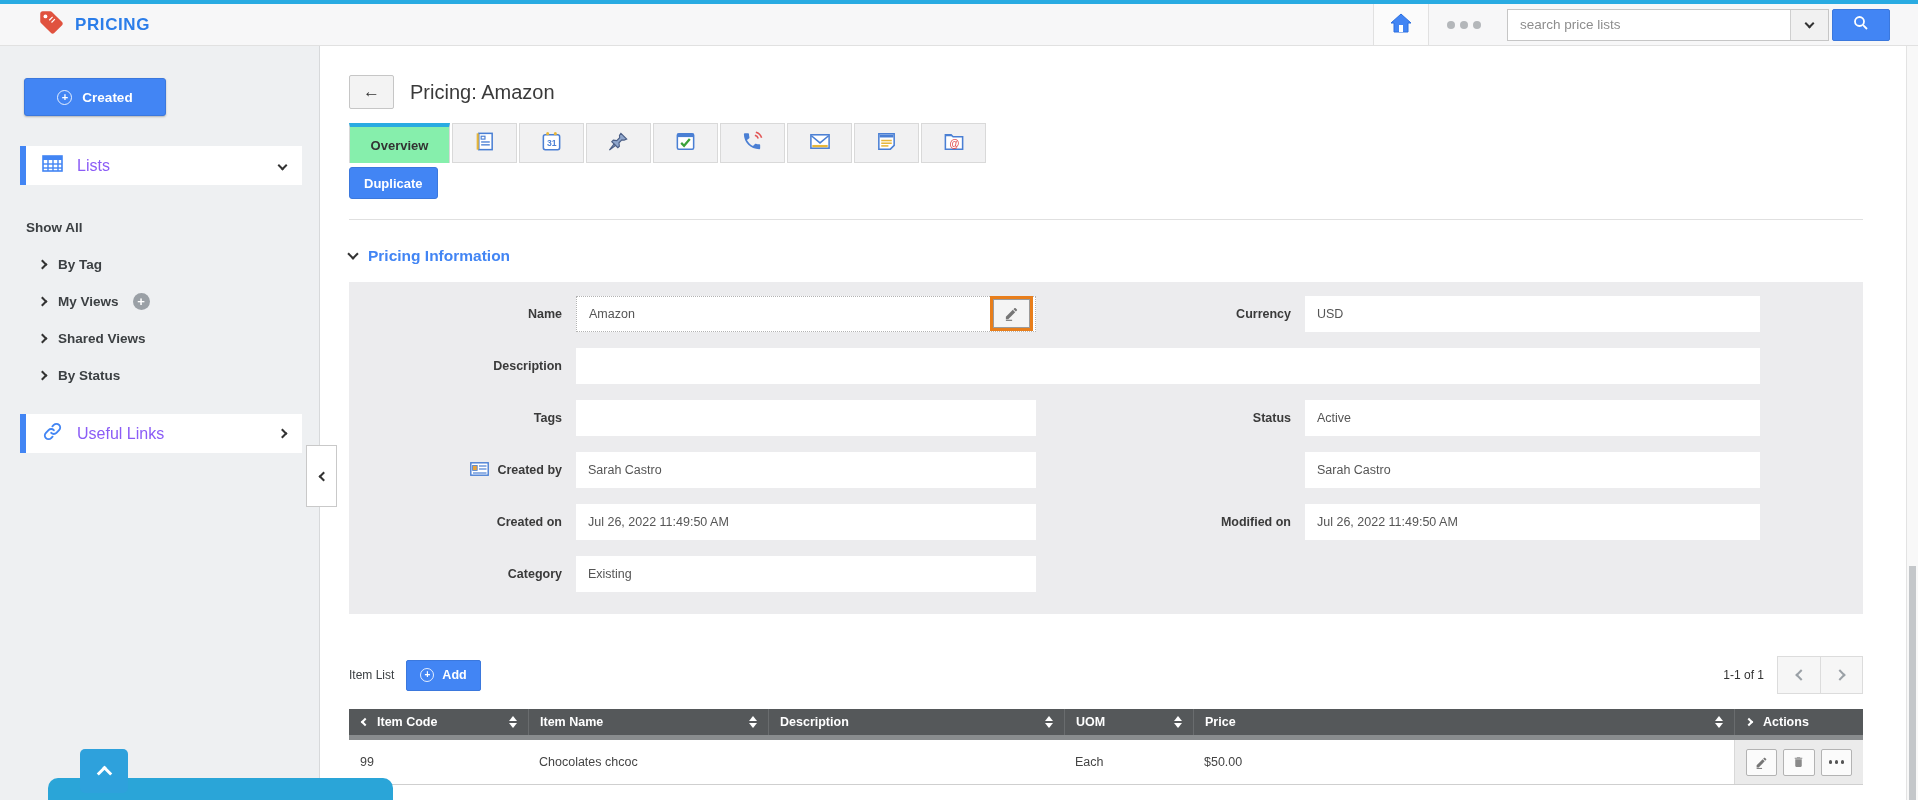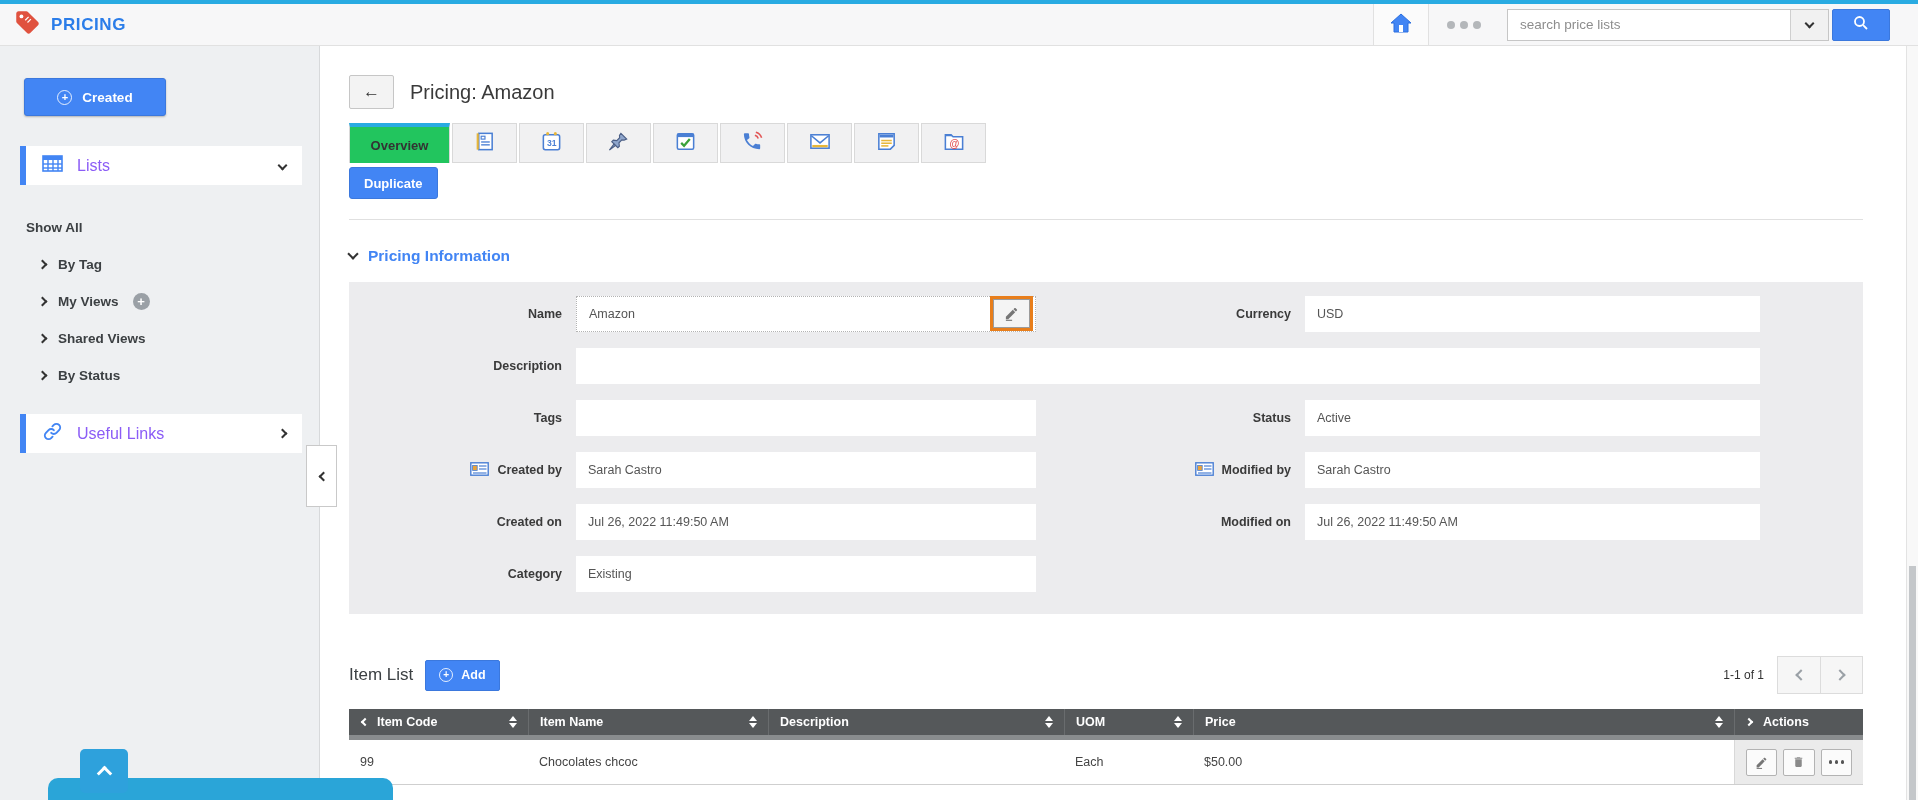--- a/index.html
+++ b/index.html
@@ -5,21 +5,21 @@
   * { box-sizing: border-box; }
   html,body { margin:0; padding:0; }
   body {
     width:1918px; height:800px; position:relative; overflow:hidden;
     font-family:"Liberation Sans", sans-serif; background:#fff; color:#333;
   }
   
   .top-line { position:absolute; top:0; left:0; right:0; height:4px; background:#29abe2; z-index:40; }
   .topbar { position:absolute; top:4px; left:0; right:0; height:42px; background:#f7f7f8;
             border-bottom:1px solid #e1e1e1; display:flex; align-items:center; z-index:30; }
-  .brand { display:flex; align-items:center; gap:10px; padding-left:14px; }
+  .brand { display:flex; align-items:center; gap:10px; padding-left:38px; }
   .brand-name { color:#2b7de9; font-weight:bold; font-size:17px; letter-spacing:.6px; }
   .topbar-right { margin-left:auto; display:flex; align-items:center; height:100%; }
   .home-btn { width:56px; height:100%; display:flex; align-items:center; justify-content:center;
               border-left:1px solid #e1e1e1; border-right:1px solid #e1e1e1; background:#fbfbfb; cursor:pointer; }
   .dots { display:flex; gap:5px; margin:0 26px 0 18px; cursor:pointer; }
   .dot { width:8px; height:8px; border-radius:50%; background:#b4b7ba; }
   .search-group { display:flex; align-items:stretch; height:32px; border:1px solid #c6c6c6; background:#fff; }
   .search-input { border:none; outline:none; width:282px; padding:0 12px; font-size:13.5px; color:#444;
                   font-family:"Liberation Sans",sans-serif; background:transparent; }
   .search-input::placeholder { color:#8d8d8d; }
@@ -70,21 +70,21 @@
   .main { position:absolute; top:46px; left:321px; right:12px; bottom:0; background:#fff; overflow:hidden; }
   .content { padding:0 43px 0 28px; }
   .page-head { margin-top:29px; display:flex; align-items:center; gap:16px; }
   .back-btn { width:45px; height:34px; background:#f3f3f3; border:1px solid #c6c6c6; border-radius:2px;
               display:flex; align-items:center; justify-content:center; font-size:17px; color:#333; cursor:pointer; }
   .page-title { font-size:20px; color:#3a3a3a; }
   .tabs { margin-top:14px; display:flex; align-items:flex-end; }
   .tab { height:40px; background:#f1f1f2; border:1px solid #d9d9d9; margin-right:2px;
          display:flex; align-items:center; justify-content:center; cursor:pointer; }
   .tab.icon-tab { width:65px; }
-  .tab.active { width:101px; background:#22c55e; border-top:4px solid #29abe2; border-bottom:none;
+  .tab.active { width:101px; background:#86efac; border-top:4px solid #29abe2; border-bottom:none;
                 font-size:13px; font-weight:bold; color:#333; }
   .duplicate-btn { margin-top:4px; height:32px; padding:0 14px; background:#4285f4; color:#fff;
                    border:1px solid #3b78dd; border-radius:3px; font-size:13px; font-weight:bold;
                    cursor:pointer; font-family:"Liberation Sans",sans-serif; }
   .rule { margin-top:20px; border-top:1px solid #e0e0e0; }
   .section-head { margin-top:27px; display:flex; align-items:center; gap:11px; cursor:pointer; }
   .section-head .chev { width:8px; height:8px; }
   .section-title { font-size:15.5px; font-weight:bold; color:#4285f4; }
   
   .panel { margin-top:17px; background:#ececee; padding:14px 52px 22px 0;
@@ -96,21 +96,21 @@
   .fbox.name { border:1px dotted #b3b3b3; position:relative; padding-right:52px; }
   .edit-btn { position:absolute; right:5px; top:2px; width:37px; height:29px; background:#f4f4f4;
               border:1px solid #9b9b9b; box-shadow:0 0 0 3px #e87e1b; display:flex; align-items:center;
               justify-content:center; cursor:pointer; }
   .span-all { grid-column:2 / 5; }
   .col2 { grid-column:2 / 3; }
   .col3 { grid-column:3 / 4; }
   .col4 { grid-column:4 / 5; }
   
   .list-head { margin-top:42px; display:flex; align-items:center; }
-  .list-title { font-size:17px; color:#3c4043; }
+  .list-title { font-size:12px; color:#3c4043; }
   .add-btn { margin-left:12px; height:31px; padding:0 13px; background:#4285f4; color:#fff;
              border:1px solid #3b78dd; border-radius:2px; font-size:12.5px; font-weight:bold;
              display:flex; align-items:center; gap:8px; cursor:pointer; font-family:"Liberation Sans",sans-serif; }
   .pager { margin-left:auto; display:flex; align-items:center; gap:13px; }
   .pager-text { font-size:12px; color:#333; }
   .pager-group { display:flex; border:1px solid #dcdcdc; background:#f6f6f6; }
   .pager-btn { width:42px; height:36px; display:flex; align-items:center; justify-content:center; cursor:pointer; }
   .pager-btn + .pager-btn { border-left:1px solid #dcdcdc; }
   .pager-btn .chev { border-color:#9aa0a6; width:8px; height:8px; }
   
@@ -388,32 +388,20 @@
               <rect x="2.6" y="3.4" width="4.6" height="5" fill="#e8a33d" stroke="#4a7fd4" stroke-width="0.8"></rect>
               <line x1="9" y1="4" x2="16.5" y2="4" stroke="#4a7fd4" stroke-width="1.2"></line>
               <line x1="9" y1="7" x2="16.5" y2="7" stroke="#4a7fd4" stroke-width="1.2"></line>
               <line x1="3" y1="11" x2="16.5" y2="11" stroke="#4a7fd4" stroke-width="1.2"></line>
             </svg>
         </span>
         <span>Created by</span>
       </div>
       <div class="fbox col2">
         <span>Sarah Castro</span>
-      </div>
-      <div class="flabel col3">
-        <span>
-          <svg width="19" height="14" viewBox="0 0 19 14">
-              <rect x="0.8" y="0.8" width="17.4" height="12.4" fill="#fff" stroke="#4a7fd4" stroke-width="1.4"></rect>
-              <rect x="2.6" y="3.4" width="4.6" height="5" fill="#e8a33d" stroke="#4a7fd4" stroke-width="0.8"></rect>
-              <line x1="9" y1="4" x2="16.5" y2="4" stroke="#4a7fd4" stroke-width="1.2"></line>
-              <line x1="9" y1="7" x2="16.5" y2="7" stroke="#4a7fd4" stroke-width="1.2"></line>
-              <line x1="3" y1="11" x2="16.5" y2="11" stroke="#4a7fd4" stroke-width="1.2"></line>
-            </svg>
-        </span>
-        <span>Modified by</span>
       </div>
       <div class="fbox col4">
         <span>Sarah Castro</span>
       </div>
 
       <div class="flabel">Created on</div>
       <div class="fbox col2">
         <span>Jul 26, 2022 11:49:50 AM</span>
       </div>
       <div class="flabel col3">Modified on</div>

